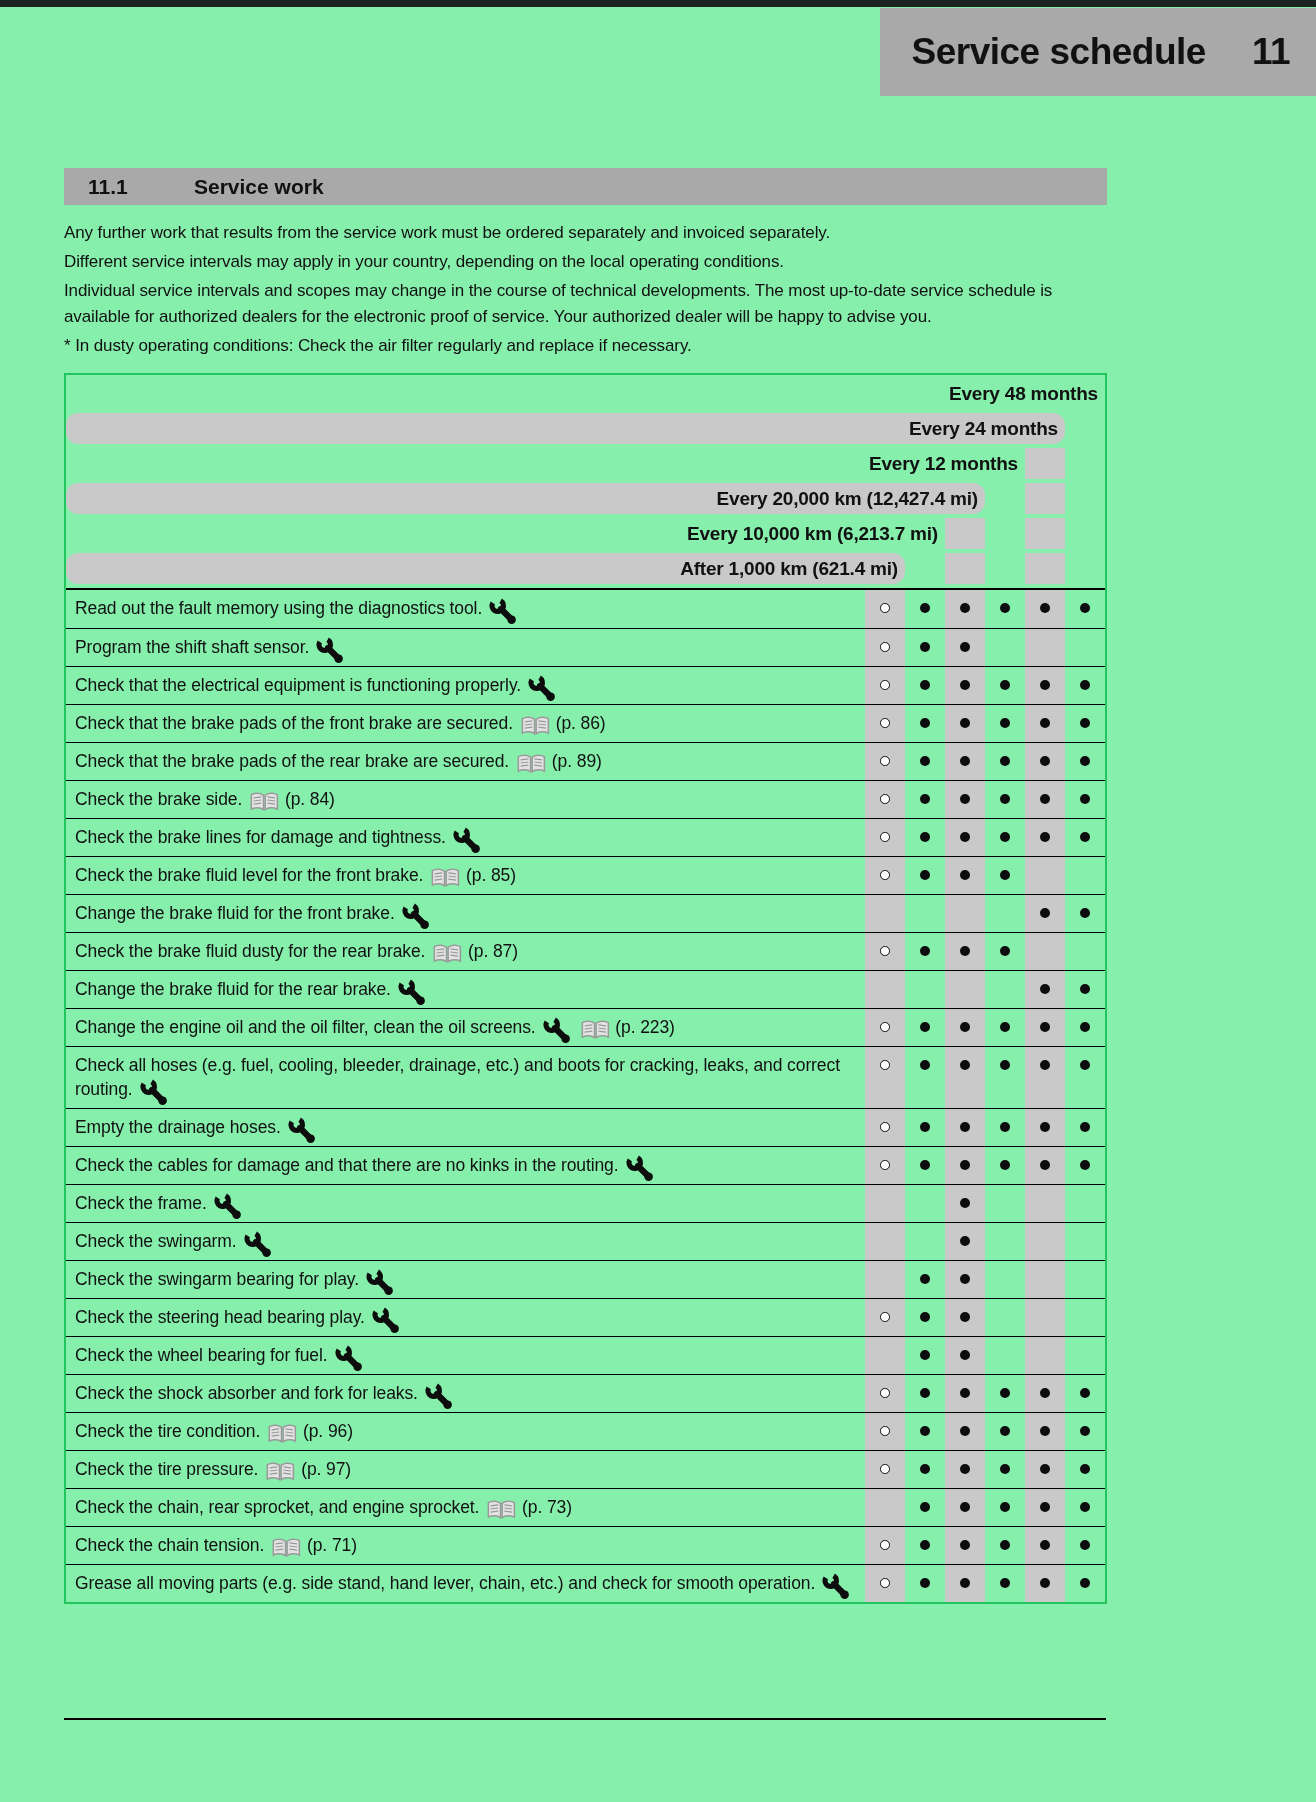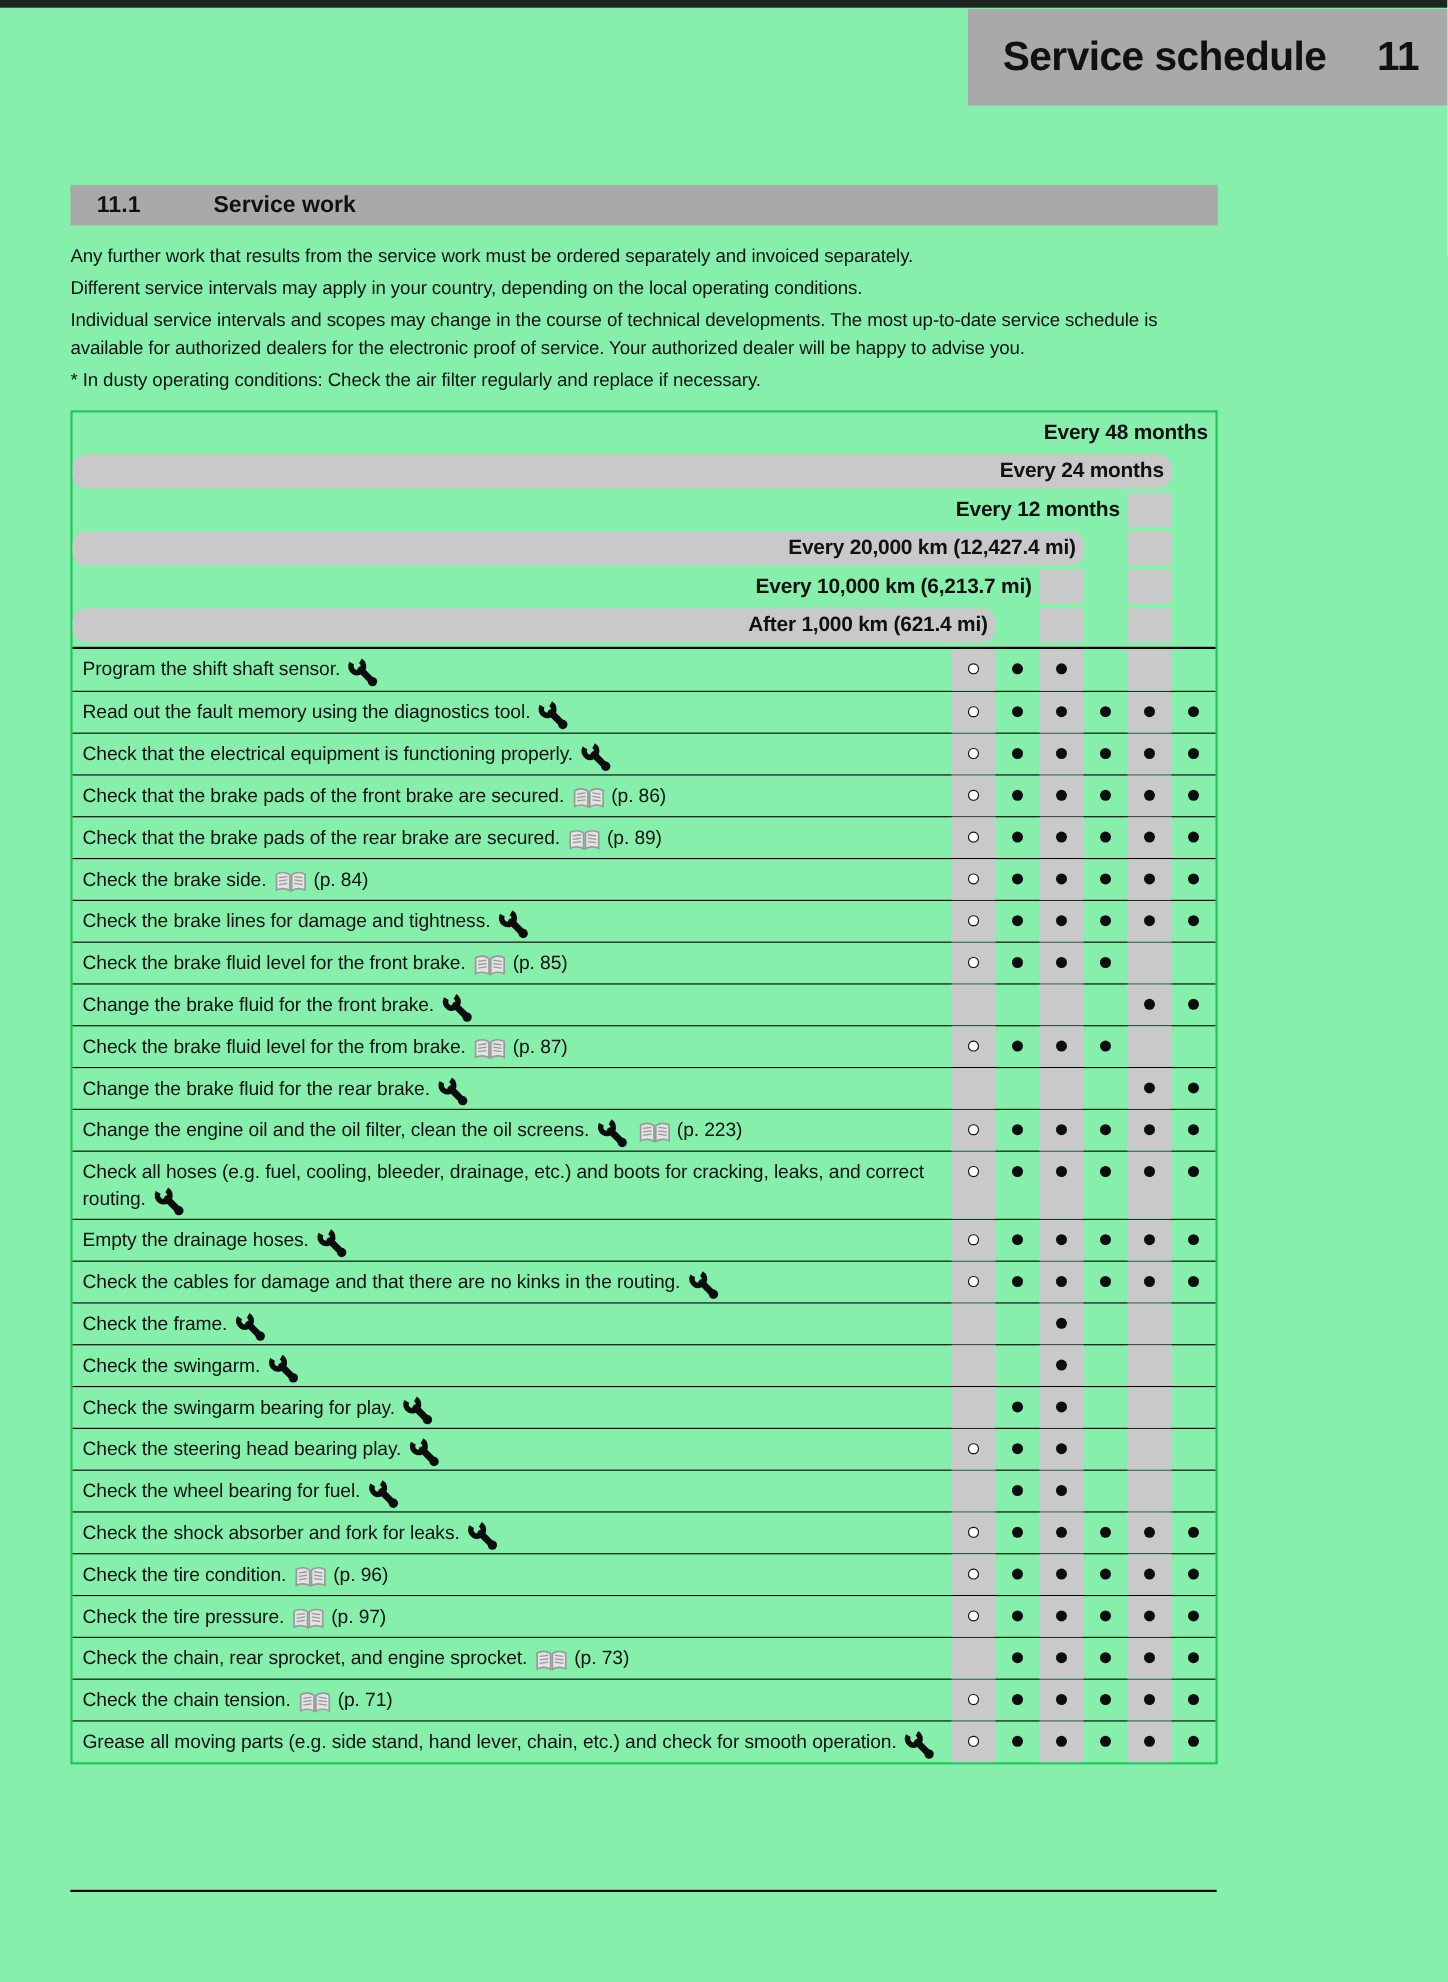--- a/index.html
+++ b/index.html
@@ -106,64 +106,64 @@
             </div>
             <div class="hcell"></div>
             <div class="hcell gray"></div>
             <div class="hcell"></div>
             <div class="hcell gray"></div>
             <div class="hcell"></div>
           </div>
         </div>
       <div class="tbody" id="tbody">
           <div class="trow">
+            <div class="tdesc"><span>Read out the fault memory using the diagnostics tool.</span><svg class="icon icon-wrench" width="30" height="30" viewBox="0 0 24 24">
+                <path d="M9.3 3.02 A4.6 4.6 0 1 1 3.02 4.7" fill="none" stroke="#0d0d0d" stroke-width="4"></path>
+                <line x1="9.6" y1="9.6" x2="17.4" y2="17.4" stroke="#0d0d0d" stroke-width="5" stroke-linecap="round"></line>
+                <circle cx="18.1" cy="18.1" r="3.4" fill="#0d0d0d"></circle>
+              </svg></div>
+            <div class="tcell gray">
+              <span class="ring"></span>
+            </div>
+            <div class="tcell">
+              <span class="dot"></span>
+            </div>
+            <div class="tcell gray">
+              <span class="dot"></span>
+            </div>
+            <div class="tcell">
+              <span class="dot"></span>
+            </div>
+            <div class="tcell gray">
+              <span class="dot"></span>
+            </div>
+            <div class="tcell">
+              <span class="dot"></span>
+            </div>
+          </div>
+          <div class="trow">
             <div class="tdesc"><span>Program the shift shaft sensor.</span><svg class="icon icon-wrench" width="30" height="30" viewBox="0 0 24 24">
                 <path d="M9.3 3.02 A4.6 4.6 0 1 1 3.02 4.7" fill="none" stroke="#0d0d0d" stroke-width="4"></path>
                 <line x1="9.6" y1="9.6" x2="17.4" y2="17.4" stroke="#0d0d0d" stroke-width="5" stroke-linecap="round"></line>
                 <circle cx="18.1" cy="18.1" r="3.4" fill="#0d0d0d"></circle>
               </svg></div>
             <div class="tcell gray">
               <span class="ring"></span>
             </div>
             <div class="tcell">
               <span class="dot"></span>
             </div>
             <div class="tcell gray">
               <span class="dot"></span>
             </div>
             <div class="tcell"></div>
             <div class="tcell gray"></div>
             <div class="tcell"></div>
           </div>
           <div class="trow">
-            <div class="tdesc"><span>Read out the fault memory using the diagnostics tool.</span><svg class="icon icon-wrench" width="30" height="30" viewBox="0 0 24 24">
-                <path d="M9.3 3.02 A4.6 4.6 0 1 1 3.02 4.7" fill="none" stroke="#0d0d0d" stroke-width="4"></path>
-                <line x1="9.6" y1="9.6" x2="17.4" y2="17.4" stroke="#0d0d0d" stroke-width="5" stroke-linecap="round"></line>
-                <circle cx="18.1" cy="18.1" r="3.4" fill="#0d0d0d"></circle>
-              </svg></div>
-            <div class="tcell gray">
-              <span class="ring"></span>
-            </div>
-            <div class="tcell">
-              <span class="dot"></span>
-            </div>
-            <div class="tcell gray">
-              <span class="dot"></span>
-            </div>
-            <div class="tcell">
-              <span class="dot"></span>
-            </div>
-            <div class="tcell gray">
-              <span class="dot"></span>
-            </div>
-            <div class="tcell">
-              <span class="dot"></span>
-            </div>
-          </div>
-          <div class="trow">
             <div class="tdesc"><span>Check that the electrical equipment is functioning properly.</span><svg class="icon icon-wrench" width="30" height="30" viewBox="0 0 24 24">
                 <path d="M9.3 3.02 A4.6 4.6 0 1 1 3.02 4.7" fill="none" stroke="#0d0d0d" stroke-width="4"></path>
                 <line x1="9.6" y1="9.6" x2="17.4" y2="17.4" stroke="#0d0d0d" stroke-width="5" stroke-linecap="round"></line>
                 <circle cx="18.1" cy="18.1" r="3.4" fill="#0d0d0d"></circle>
               </svg></div>
             <div class="tcell gray">
               <span class="ring"></span>
             </div>
             <div class="tcell">
               <span class="dot"></span>
@@ -317,21 +317,21 @@
             <div class="tcell gray"></div>
             <div class="tcell"></div>
             <div class="tcell gray">
               <span class="dot"></span>
             </div>
             <div class="tcell">
               <span class="dot"></span>
             </div>
           </div>
           <div class="trow">
-            <div class="tdesc"><span>Check the brake fluid level for the from brake.</span><svg class="icon icon-book" width="30" height="23" viewBox="0 0 26 20">
+            <div class="tdesc"><span>Check the brake fluid dusty for the rear brake.</span><svg class="icon icon-book" width="30" height="23" viewBox="0 0 26 20">
                 <path d="M2 3.2 C5.5 1.2 10 1.6 12.6 3.8 L12.6 16.2 C10 14.4 5.5 14 2 15.8 Z" fill="#e3e3e3" stroke="#999" stroke-width="1.3"></path>
                 <path d="M24.6 3.2 C21.1 1.2 16.6 1.6 14 3.8 L14 16.2 C16.6 14.4 21.1 14 24.6 15.8 Z" fill="#e3e3e3" stroke="#999" stroke-width="1.3"></path>
                 <path d="M4 6 L10.6 5.1 M4 8.7 L10.6 7.8 M4 11.4 L10.6 10.5" stroke="#999" stroke-width="1" fill="none"></path>
                 <path d="M22.6 6 L16 5.1 M22.6 8.7 L16 7.8 M22.6 11.4 L16 10.5" stroke="#999" stroke-width="1" fill="none"></path>
               </svg><span class="pref"> (p. 87)</span></div>
             <div class="tcell gray">
               <span class="ring"></span>
             </div>
             <div class="tcell">
               <span class="dot"></span>

